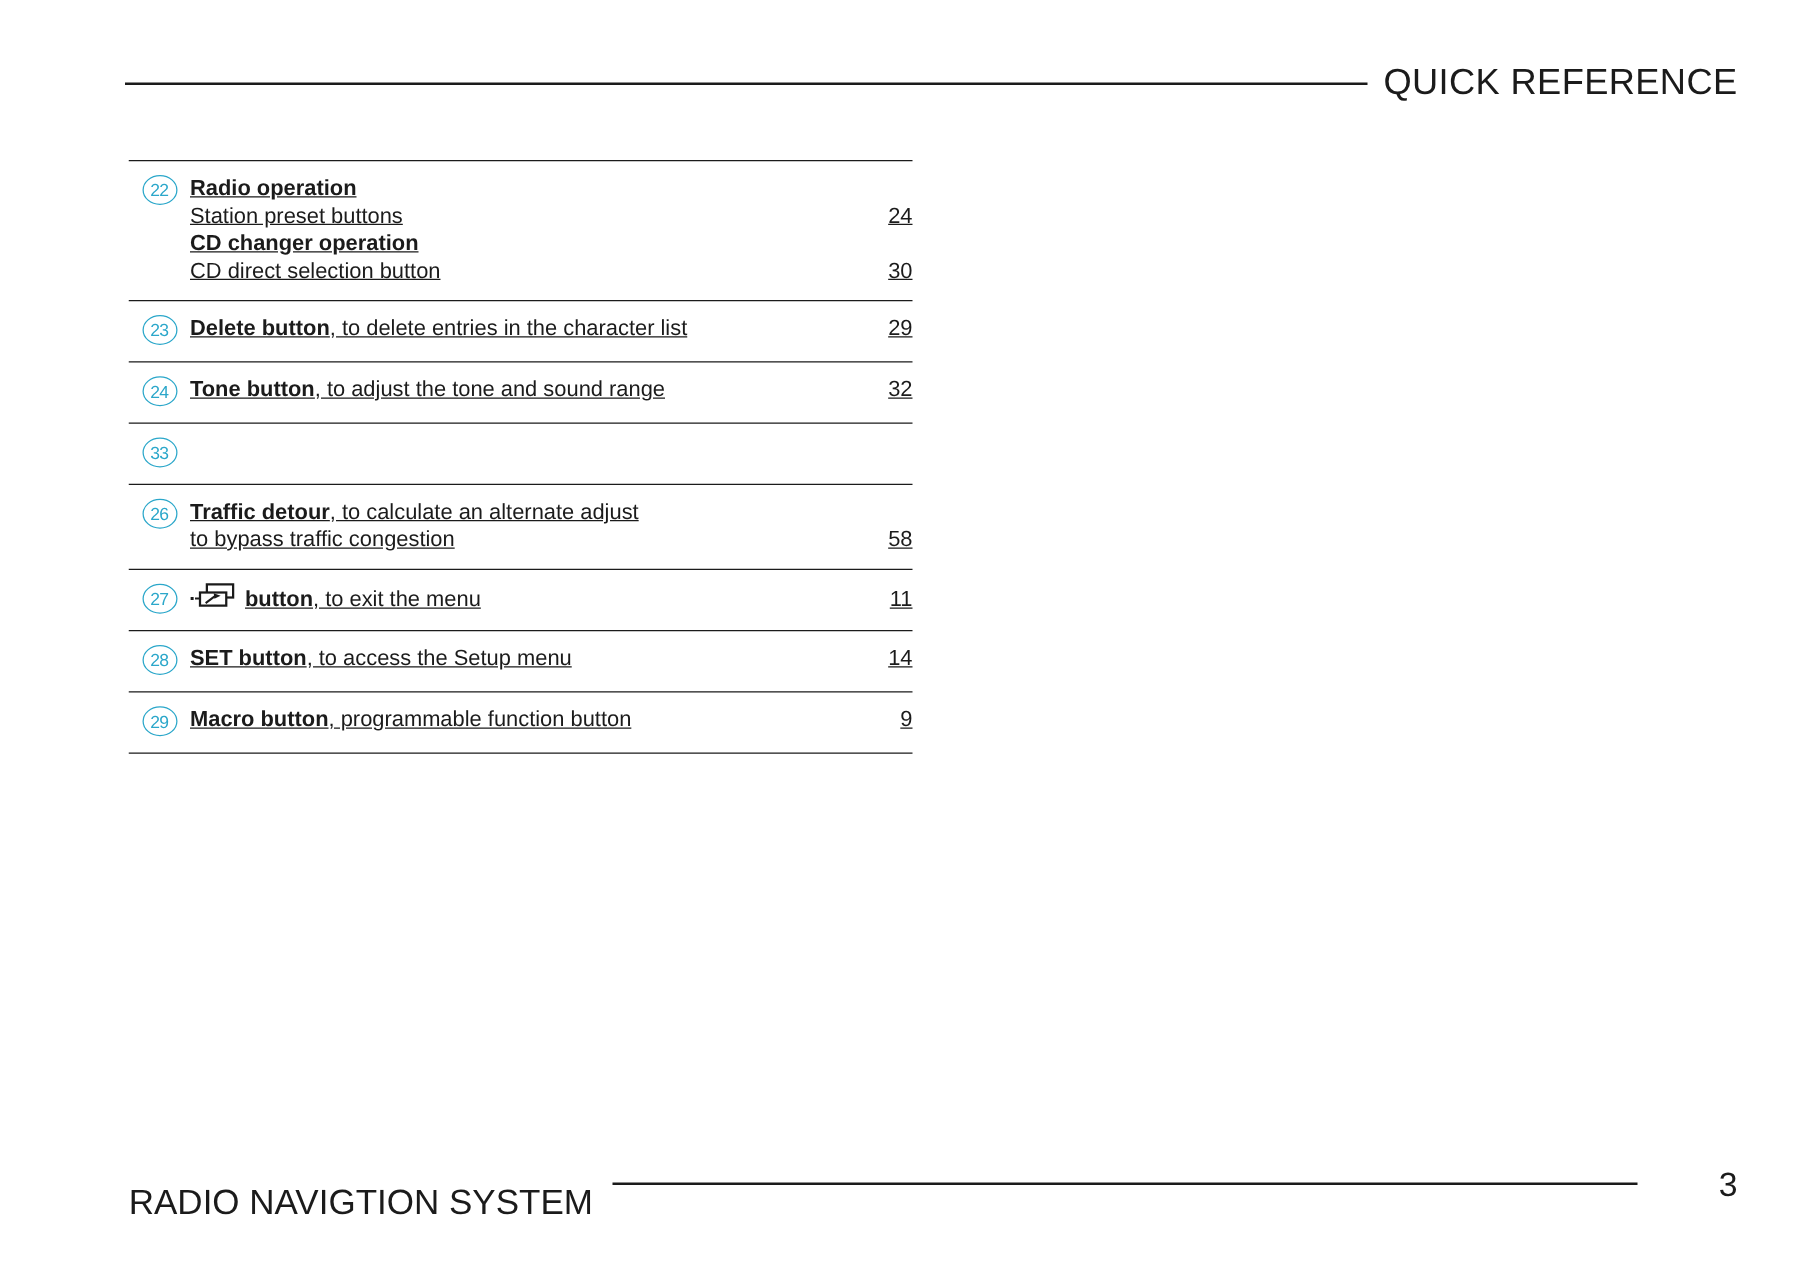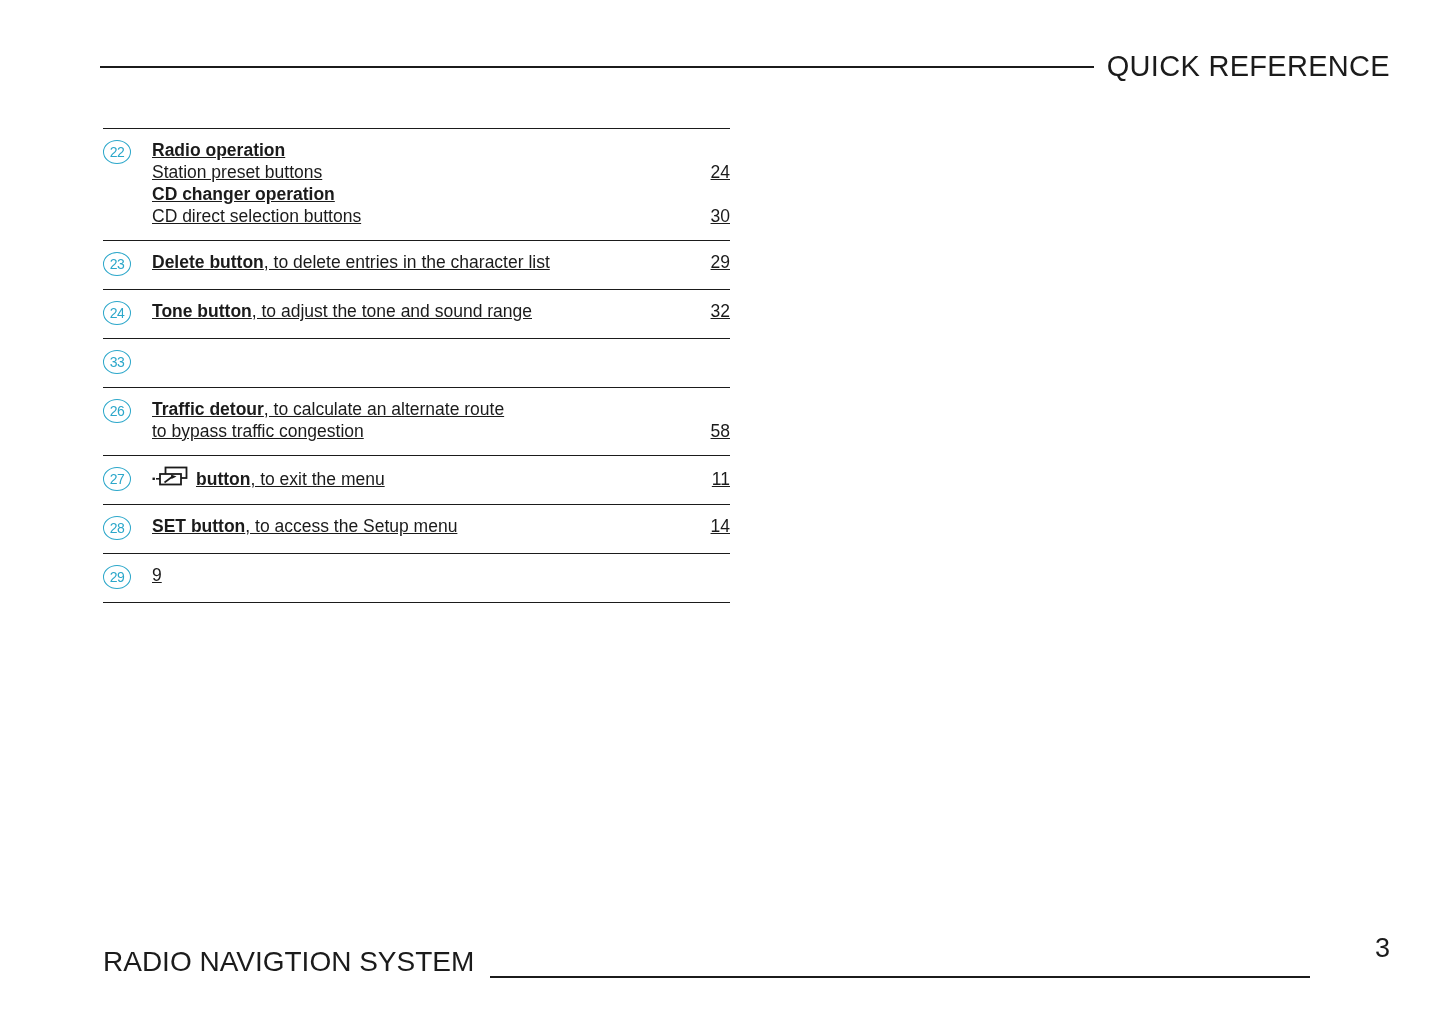--- a/index.html
+++ b/index.html
@@ -47,20 +47,21 @@
     position: absolute;
     left: 103px;
     top: 128px;
     width: 627px;
     border-bottom: 1.7px solid var(--ink);
   }
   .row {
     border-top: 1.7px solid var(--ink);
     display: flex;
     padding: 10px 0 13px 0;
+    text-align: center;
   }
   .refcol {
     flex: 0 0 49px;
     padding-top: 1px;
   }
   .circle {
     display: inline-flex;
     align-items: center;
     justify-content: center;
     width: 28px;
@@ -92,21 +93,21 @@
     margin-right: 6px;
   }
 
   
   .page-footer {
     position: absolute;
     left: 103px;
     right: 135px;
     top: 946px;
     display: flex;
-    align-items: flex-end;
+    align-items: flex-start;
     gap: 16px;
   }
   .page-footer h2 {
     font-size: 28px;
     font-weight: 400;
     white-space: nowrap;
     color: var(--ink);
   }
   .page-footer .rule {
     flex: 1 1 auto;
@@ -147,21 +148,21 @@
         </div>
         <div class="line">
           <span class="txt">Station preset buttons</span>
           <span class="pg">24</span>
         </div>
         <div class="line">
           <span class="txt"><b>CD changer operation</b></span>
           <span class="pg"></span>
         </div>
         <div class="line">
-          <span class="txt">CD direct selection buttons</span>
+          <span class="txt">CD direct selection button</span>
           <span class="pg">30</span>
         </div>
       </div>
     </div>
 
     <div class="row">
       <div class="refcol">
         <span class="circle">
             <span>23</span>
           </span>
@@ -197,21 +198,21 @@
     </div>
 
     <div class="row">
       <div class="refcol">
         <span class="circle">
             <span>26</span>
           </span>
       </div>
       <div class="body">
         <div class="line">
-          <span class="txt"><b>Traffic detour</b><span>, to calculate an alternate route</span></span>
+          <span class="txt"><b>Traffic detour</b><span>, to calculate an alternate adjust</span></span>
         </div>
         <div class="line">
           <span class="txt">to bypass traffic congestion</span>
           <span class="pg">58</span>
         </div>
       </div>
     </div>
 
     <div class="row">
       <div class="refcol">
@@ -249,20 +250,21 @@
     </div>
 
     <div class="row">
       <div class="refcol">
         <span class="circle">
             <span>29</span>
           </span>
       </div>
       <div class="body">
         <div class="line">
+          <span class="txt"><b>Macro button</b><span>, programmable function button</span></span>
           <span class="pg">9</span>
         </div>
       </div>
     </div>
 
   </section>
 
   <footer class="page-footer">
     <h2>RADIO NAVIGTION SYSTEM</h2>
     <span class="rule"></span>

